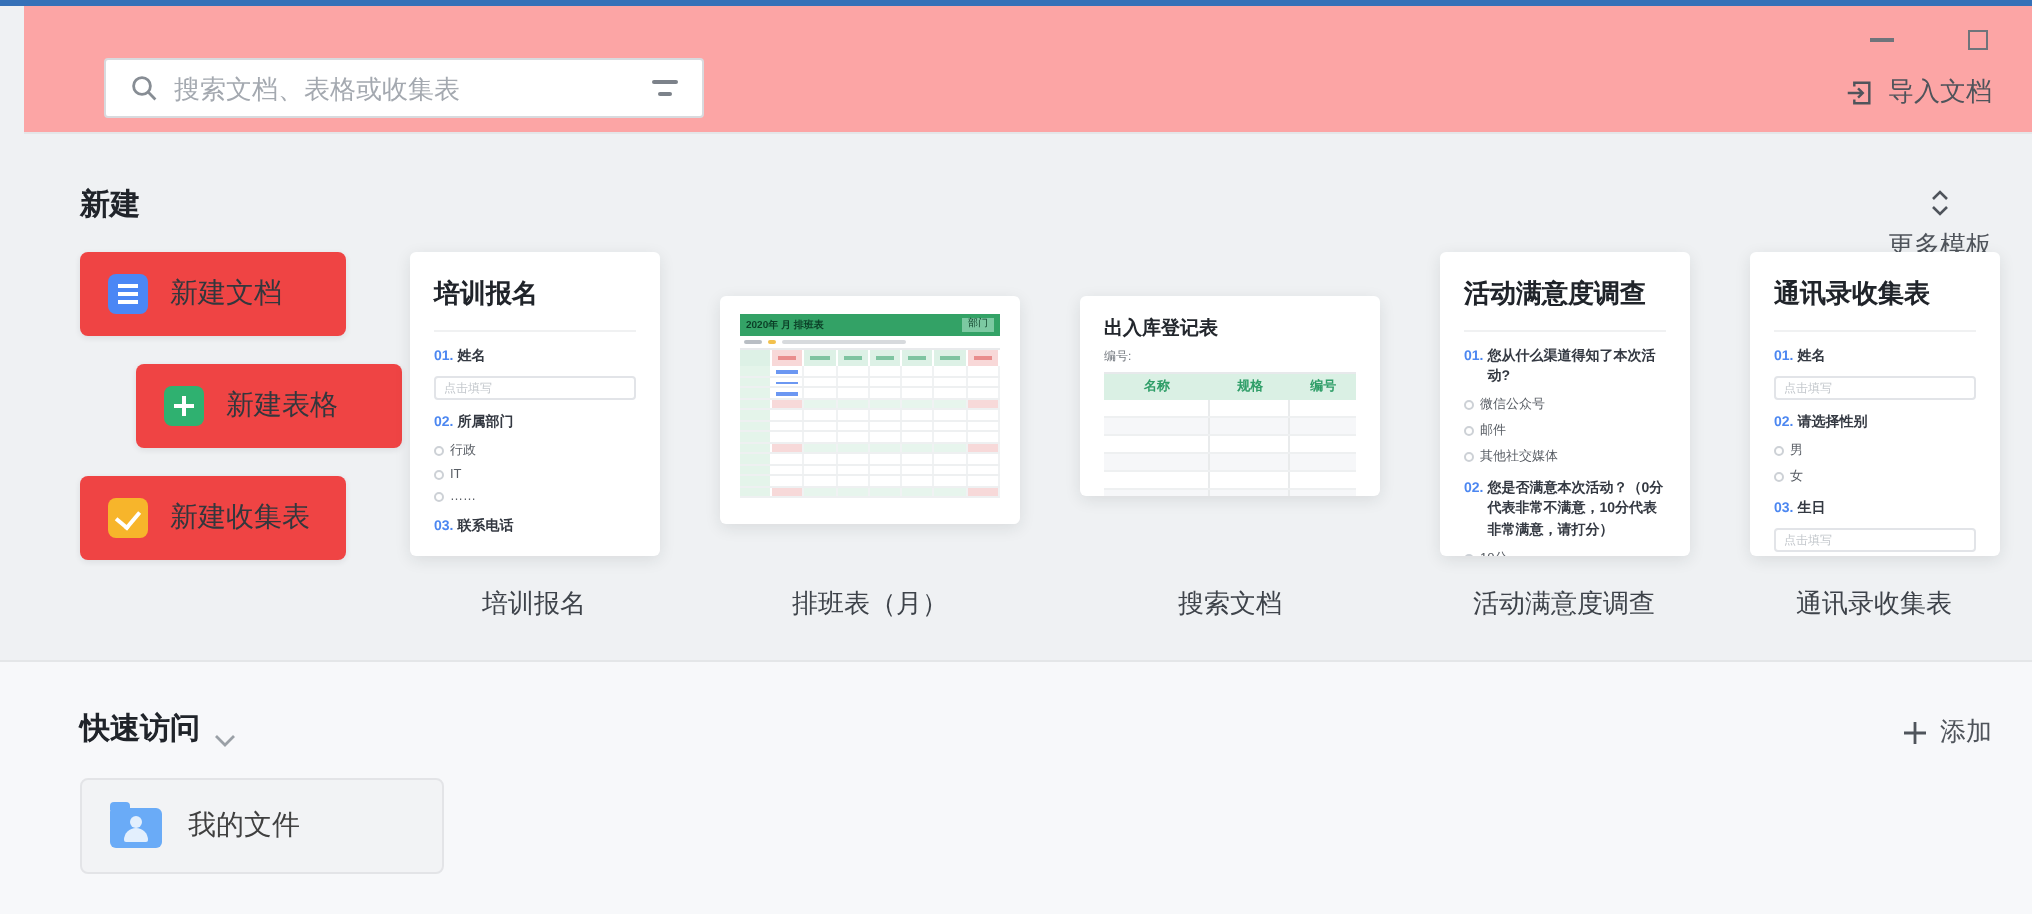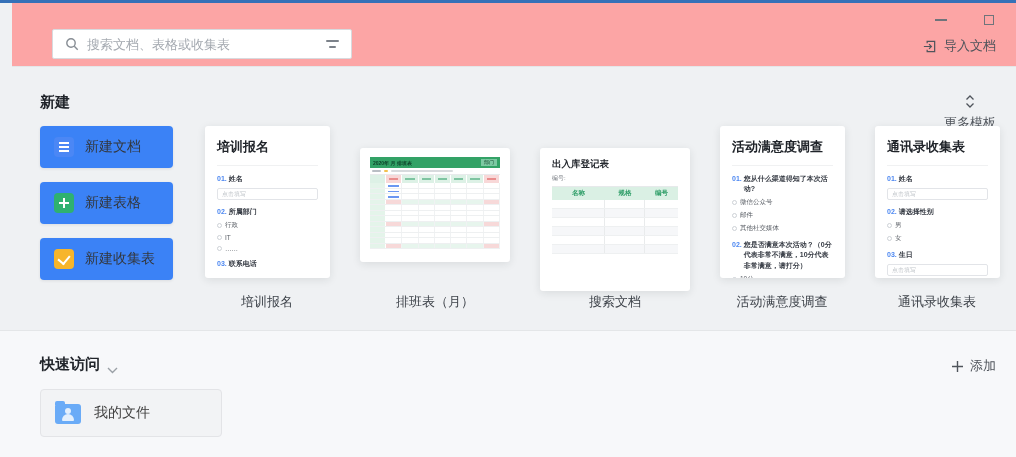--- a/index.html
+++ b/index.html
@@ -28,35 +28,35 @@
   .filter-icon i:nth-child(1){ width:13px; }
   .filter-icon i:nth-child(2){ width:7px; }
 
   .import { position:absolute; right:20px; top:34px; display:flex; align-items:center; gap:7px; font-size:13px; color:#4f545b; cursor:pointer;justify-content:flex-end; }
 
   
   .new-section { position:absolute; top:68px; left:0; right:0; height:262px; background:#eff1f3; }
   .sec-title { position:absolute; left:40px; top:25px; font-size:15px; font-weight:bold; color:#20242a; }
   .more-tpl { position:absolute; right:20px; top:27px; display:flex; gap:6px; font-size:13px; color:#4f545b; align-items:center; cursor:pointer;flex-direction:column; }
 
-  .create-btn { position:absolute; left:40px; width:133px; height:42px; background:#3b82f6; border-radius:4px; box-shadow:0 1px 3px rgba(31,35,41,.09); display:flex; align-items:center; padding-left:14px; gap:11px; cursor:pointer; font-size:14px; color:#33373d; }
-  .cb-doc { top:58px; } .cb-sheet { top:114px; } .cb-form { top:170px; }
+  .create-btn { position:absolute; left:40px; width:133px; height:42px; background:#ef4444; border-radius:4px; box-shadow:0 1px 3px rgba(31,35,41,.09); display:flex; align-items:center; padding-left:14px; gap:11px; cursor:pointer; font-size:14px; color:#33373d; }
+  .cb-doc { top:58px; } .cb-sheet { top:114px;margin-left:28px; } .cb-form { top:170px; }
   .cicon { width:20px; height:20px; border-radius:4px; position:relative; flex:none; }
   .cicon-doc { background:#4b87f5; }
   .cicon-doc::before { content:""; position:absolute; left:5px; right:5px; top:5px; height:2px; background:#fff; box-shadow:0 4px 0 #fff, 0 8px 0 #fff; }
   .cicon-sheet { background:#2fb170; }
   .cicon-sheet::before { content:""; position:absolute; left:5px; right:5px; top:9px; height:2px; background:#fff; }
   .cicon-sheet::after { content:""; position:absolute; top:5px; bottom:5px; left:9px; width:2px; background:#fff; }
   .cicon-form { background:#f7b52b; }
   .cicon-form::before { content:""; position:absolute; left:6px; top:4px; width:6px; height:9px; border-right:2px solid #fff; border-bottom:2px solid #fff; transform:rotate(40deg); }
 
   .card { position:absolute; background:#fff; border-radius:3px; box-shadow:0 2px 8px rgba(31,35,41,.10); cursor:pointer; overflow:hidden; }
   .card-training  { left:205px; top:58px; width:125px; height:152px; }
   .card-schedule  { left:360px; top:80px; width:150px; height:114px; }
-  .card-warehouse { left:540px; top:80px; width:150px; height:143px; }
+  .card-warehouse { left:540px; top:80px; width:150px; height:100px; }
   .card-survey    { left:720px; top:58px; width:125px; height:152px; }
   .card-contacts  { left:875px; top:58px; width:125px; height:152px; }
 
   .caption { position:absolute; top:225px; transform:translateX(-50%); font-size:13px; color:#3e434a; white-space:nowrap; cursor:pointer; }
   .cap1{ left:267px; } .cap2{ left:435px; } .cap3{ left:615px; } .cap4{ left:782px; } .cap5{ left:937px; }
 
   
   .fcard { padding:12px 12px 0; }
   .fcard-title { font-size:13px; font-weight:bold; color:#20242a; padding-bottom:9px; border-bottom:1px solid #f0f1f2; margin-bottom:8px; white-space:nowrap; }
   .ffield { margin-bottom:7px; }

